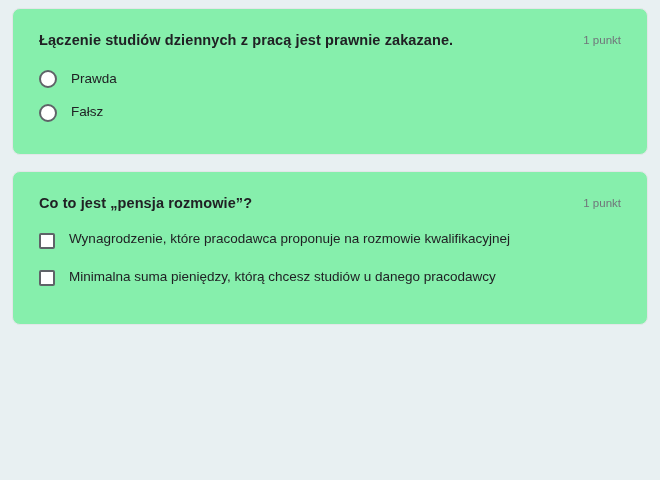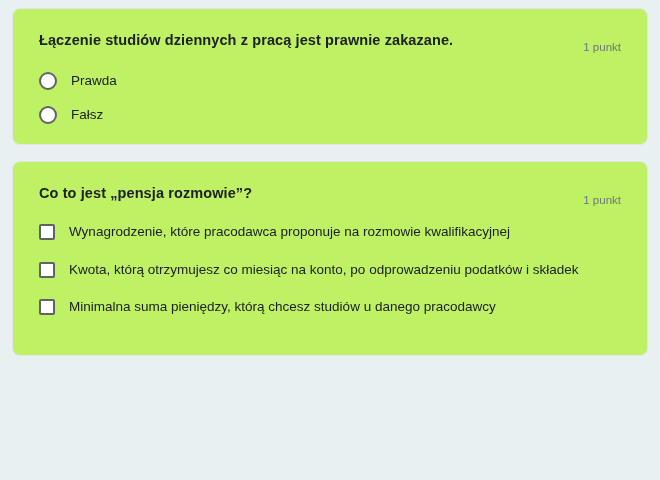--- a/index.html
+++ b/index.html
@@ -13,21 +13,21 @@
     font-family: "Liberation Sans", sans-serif;
     -webkit-font-smoothing: antialiased;
     overflow: hidden;
   }
   .form-wrap {
     padding: 8px 12px 0 12px;
     box-sizing: border-box;
     width: 660px;
   }
   .card {
-    background: #bef264;
+    background: #86efac;
     border: 1px solid #e3e6e8;
     border-radius: 8px;
     padding: 22px 26px 20px 26px;
     box-sizing: border-box;
     margin-bottom: 16px;
   }
   .q-head {
     display: flex;
     align-items: flex-start;
     justify-content: space-between;
@@ -38,33 +38,32 @@
     font-weight: bold;
     color: #202124;
     line-height: 1.35;
     letter-spacing: 0.1px;
   }
   .q-points {
     font-size: 11.5px;
     color: #70757a;
     white-space: nowrap;
     padding-top: 3px;
-    margin-top: 7px;
   }
   .options {
     margin-top: 18px;
   }
   .option {
     display: flex;
-    align-items: flex-start;
+    align-items: flex-end;
     gap: 14px;
     margin-bottom: 14px;
   }
   .option:last-child {
-    margin-bottom: 0;
+    margin-bottom: 12px;
   }
   .radio {
     width: 18px;
     height: 18px;
     min-width: 18px;
     border: 2px solid #5f6368;
     border-radius: 50%;
     box-sizing: border-box;
     margin-top: 1px;
     background: #fff;
@@ -122,22 +121,18 @@
       <div class="q-title">Co to jest „pensja rozmowie”?</div>
       <div class="q-points">1 punkt</div>
     </div>
     <div class="options">
       <div class="option">
         <span class="checkbox"></span>
         <span class="option-label">Wynagrodzenie, które pracodawca proponuje na rozmowie kwalifikacyjnej</span>
       </div>
       <div class="option">
         <span class="checkbox"></span>
-        <span class="option-label">Kwota, którą otrzymujesz co miesiąc na konto, po odprowadzeniu podatków i składek</span>
-      </div>
-      <div class="option">
-        <span class="checkbox"></span>
         <span class="option-label">Minimalna suma pieniędzy, którą chcesz studiów u danego pracodawcy</span>
       </div>
     </div>
   </div>
 
 </div>
 
 </body></html>

